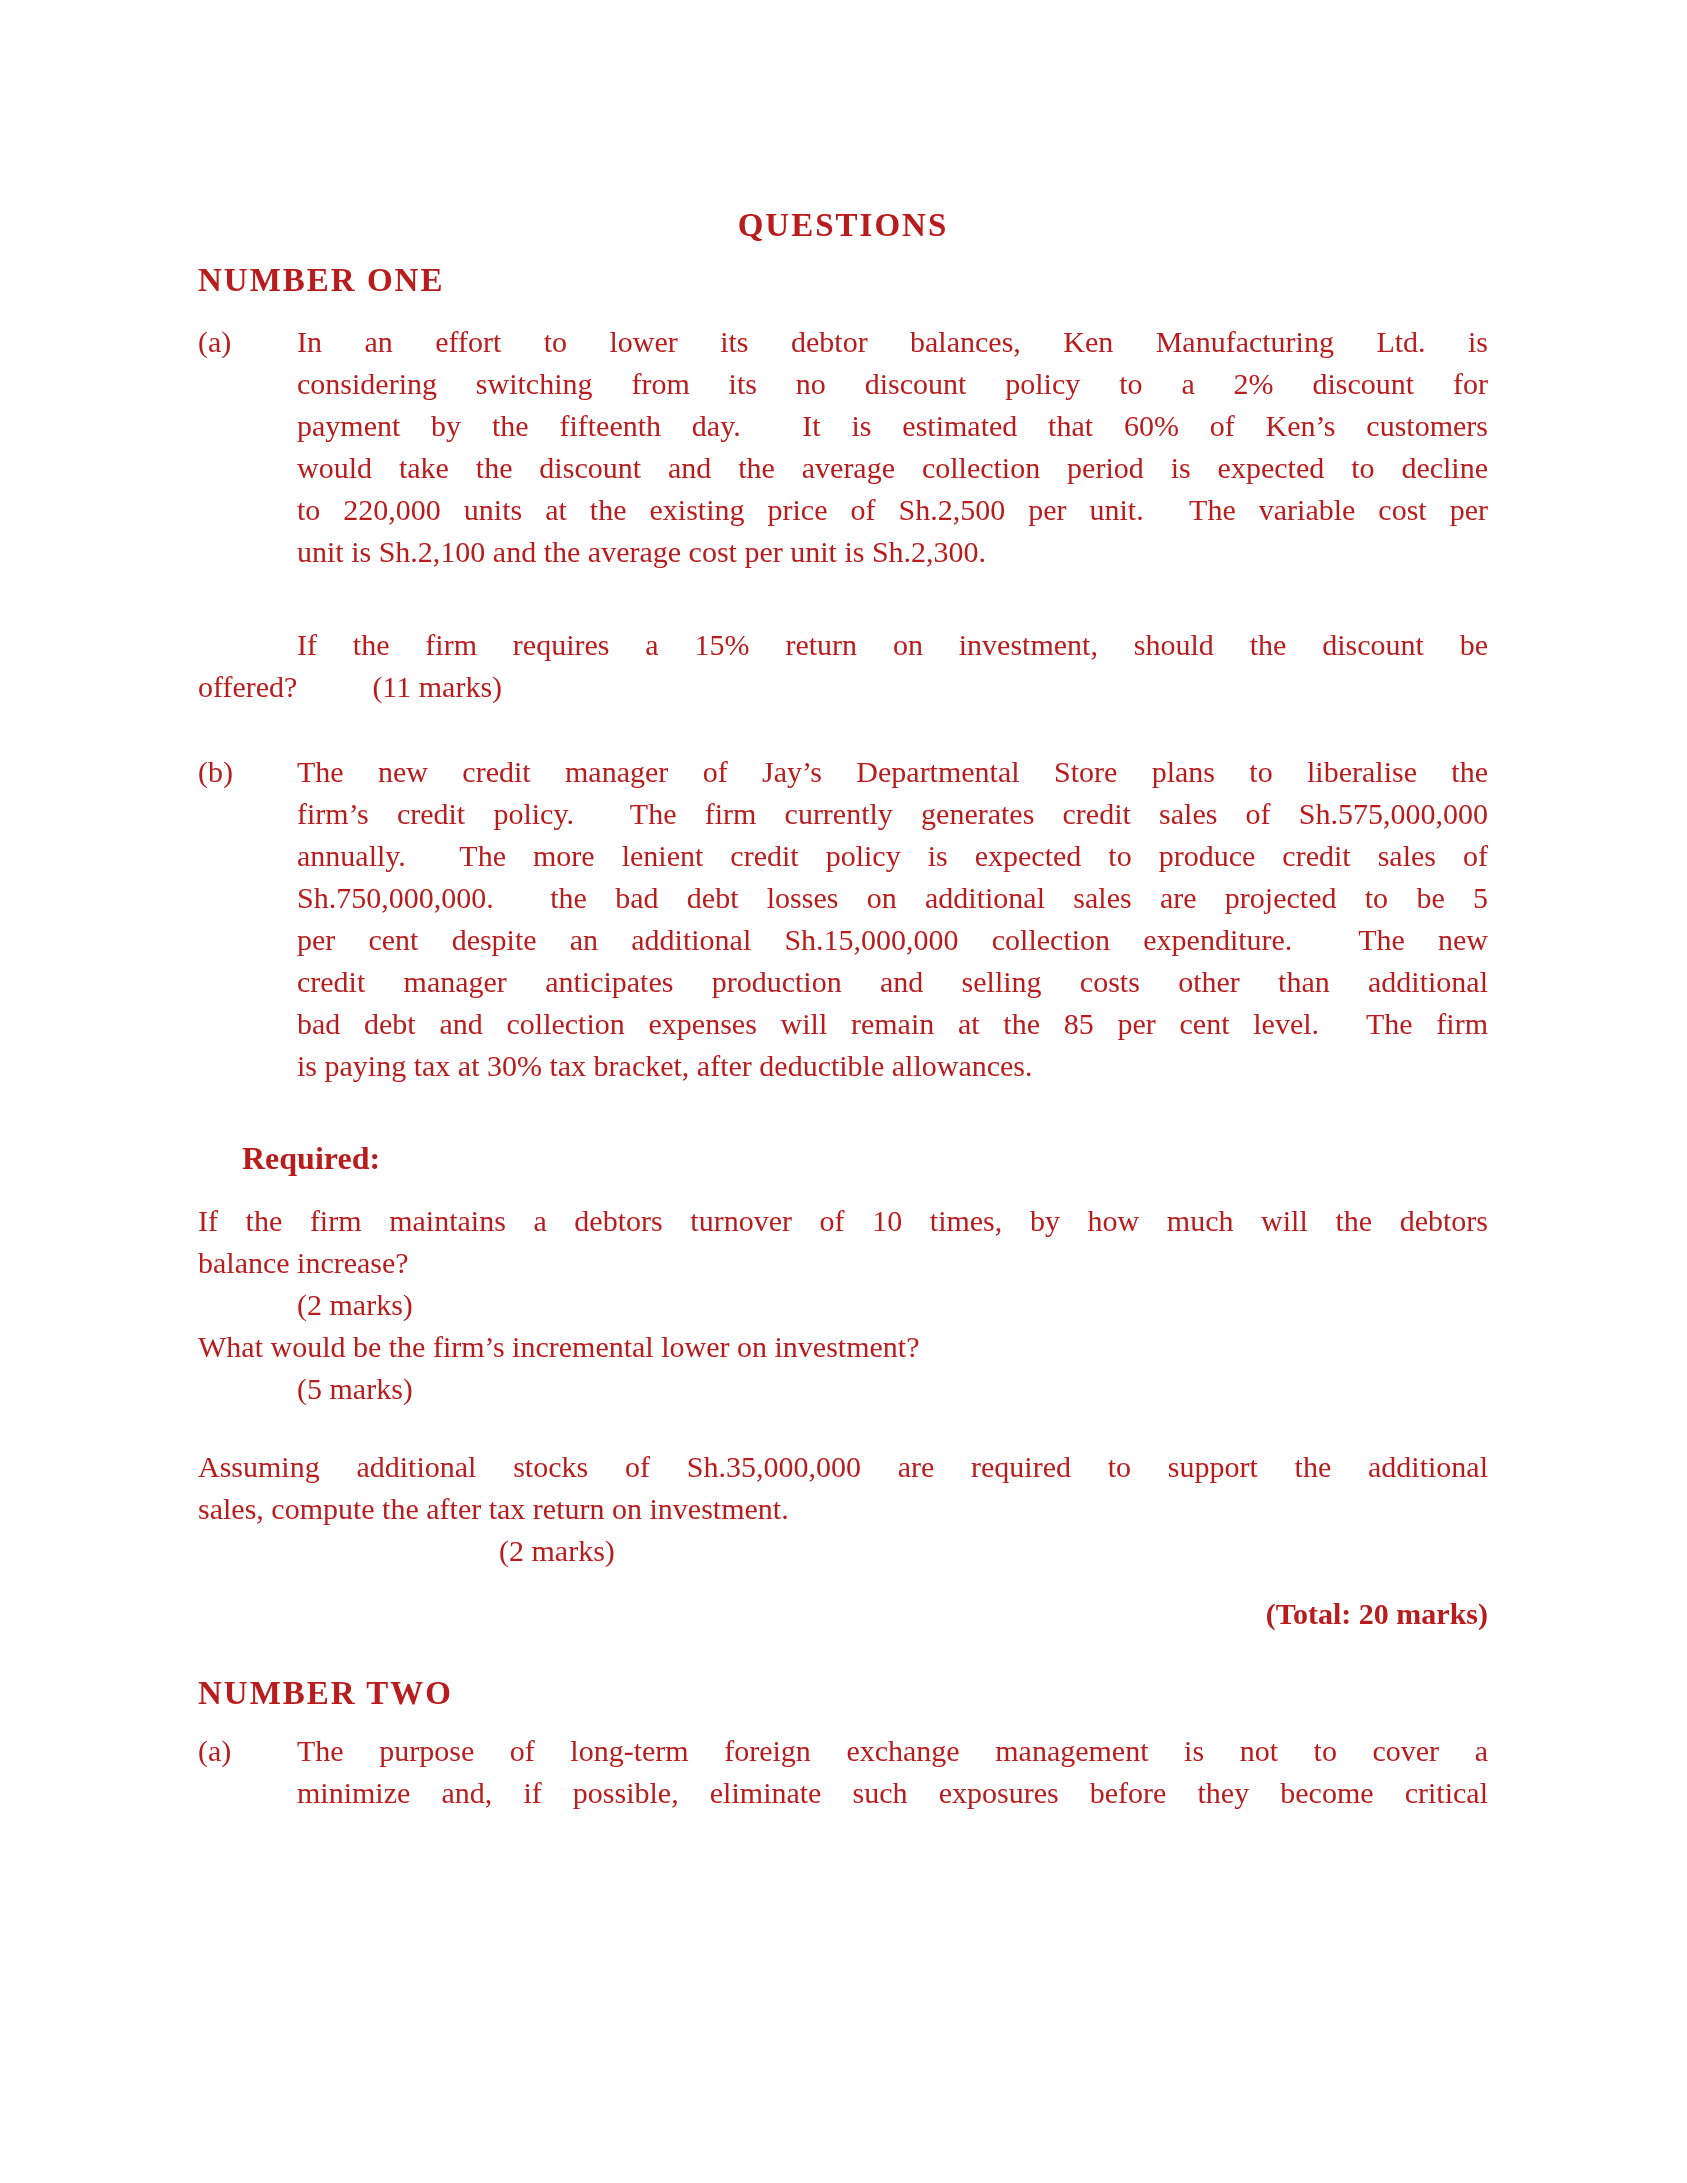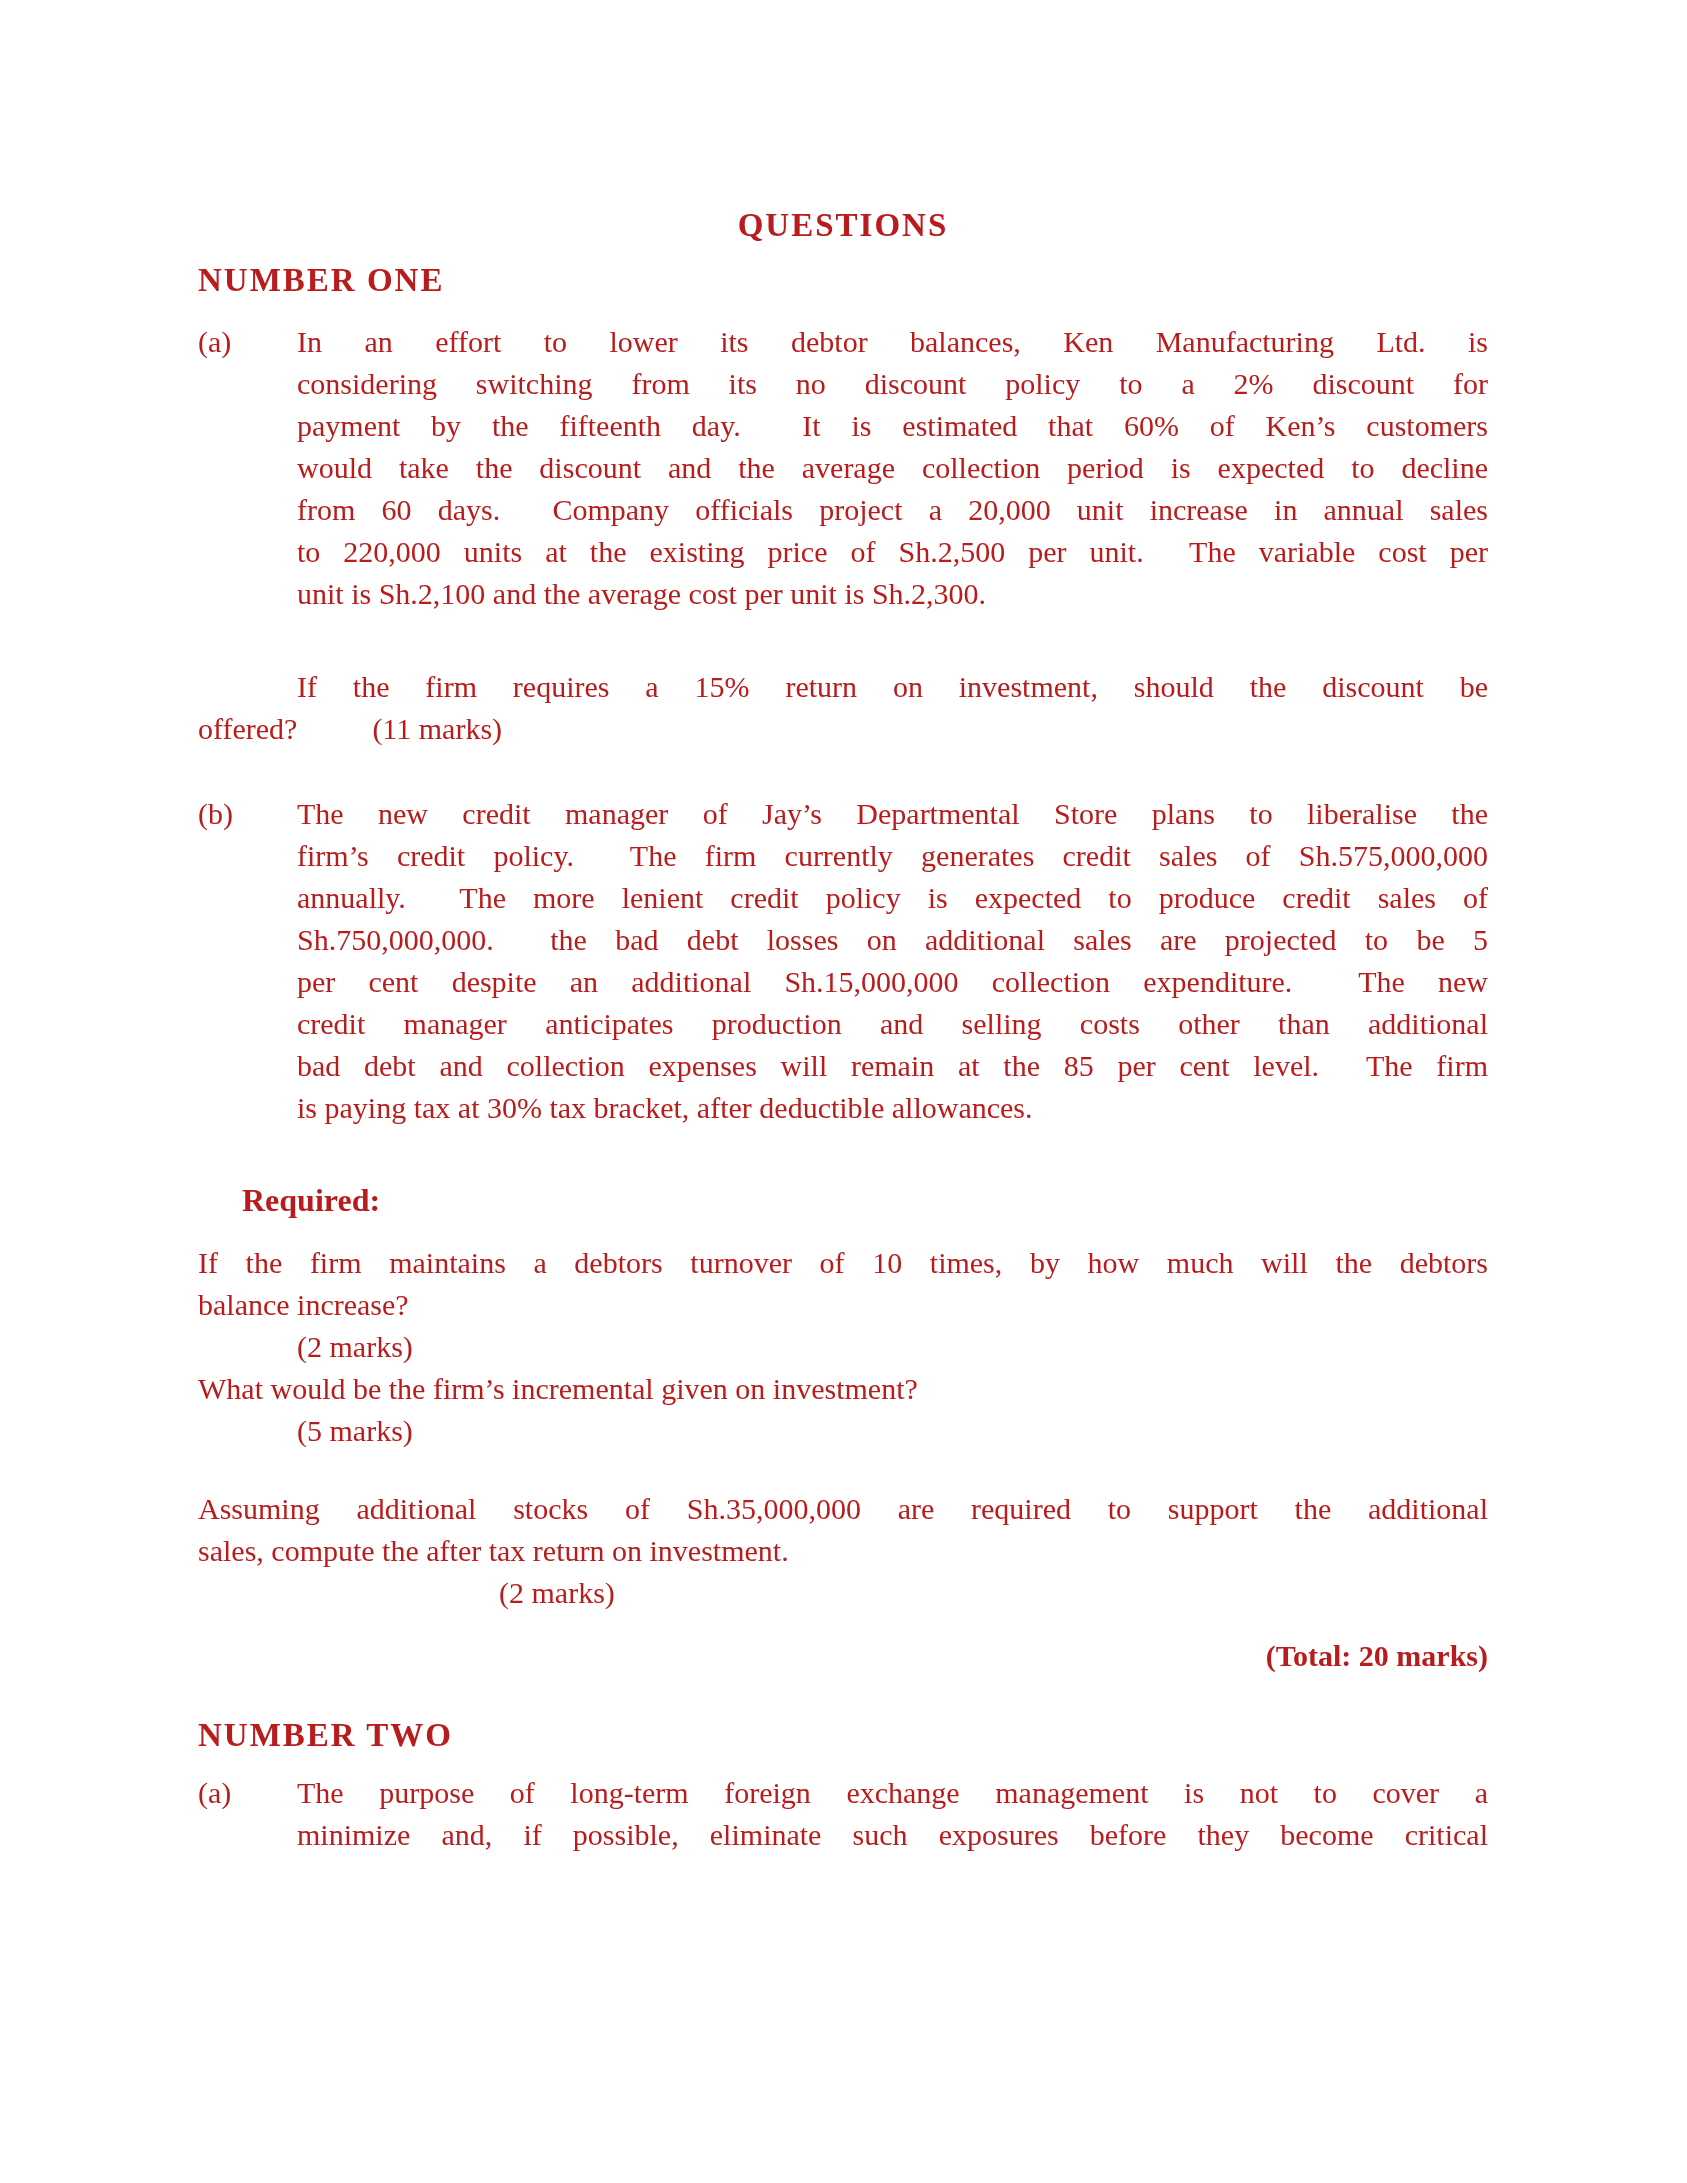--- a/index.html
+++ b/index.html
@@ -105,21 +105,20 @@
 
     <div class="h1 one">NUMBER ONE</div>
 
     <div class="row item-a">
       <div class="label">(a)</div>
       <div class="body">
         <div class="jl">In an effort to lower its debtor balances, Ken Manufacturing Ltd. is</div>
         <div class="jl">considering switching from its no discount policy to a 2% discount for</div>
         <div class="jl">payment by the fifteenth day.  It is estimated that 60% of Ken’s customers</div>
         <div class="jl">would take the discount and the average collection period is expected to decline</div>
-        <div class="jl">from 60 days.  Company officials project a 20,000 unit increase in annual sales</div>
         <div class="jl">to 220,000 units at the existing price of Sh.2,500 per unit.  The variable cost per</div>
         <div class="ll">unit is Sh.2,100 and the average cost per unit is Sh.2,300.</div>
       </div>
     </div>
 
     <div class="roi-para">
       <div class="jl ti1">If the firm requires a 15% return on investment, should the discount be</div>
       <div class="ll">offered?          (11 marks)</div>
     </div>
 
@@ -136,21 +135,21 @@
         <div class="ll">is paying tax at 30% tax bracket, after deductible allowances.</div>
       </div>
     </div>
 
     <div class="h2">Required:</div>
 
     <div class="req-block">
       <div class="jl">If the firm maintains a debtors turnover of 10 times, by how much will the debtors</div>
       <div class="ll">balance increase?</div>
       <div class="ll ind1">(2 marks)</div>
-      <div class="ll">What would be the firm’s incremental given on investment?</div>
+      <div class="ll">What would be the firm’s incremental lower on investment?</div>
       <div class="ll ind1">(5 marks)</div>
     </div>
 
     <div class="assume-block">
       <div class="jl">Assuming additional stocks of Sh.35,000,000 are required to support the additional</div>
       <div class="ll">sales, compute the after tax return on investment.</div>
       <div class="ll ind2">(2 marks)</div>
     </div>
 
     <div class="total-line">(Total: 20 marks)</div>

